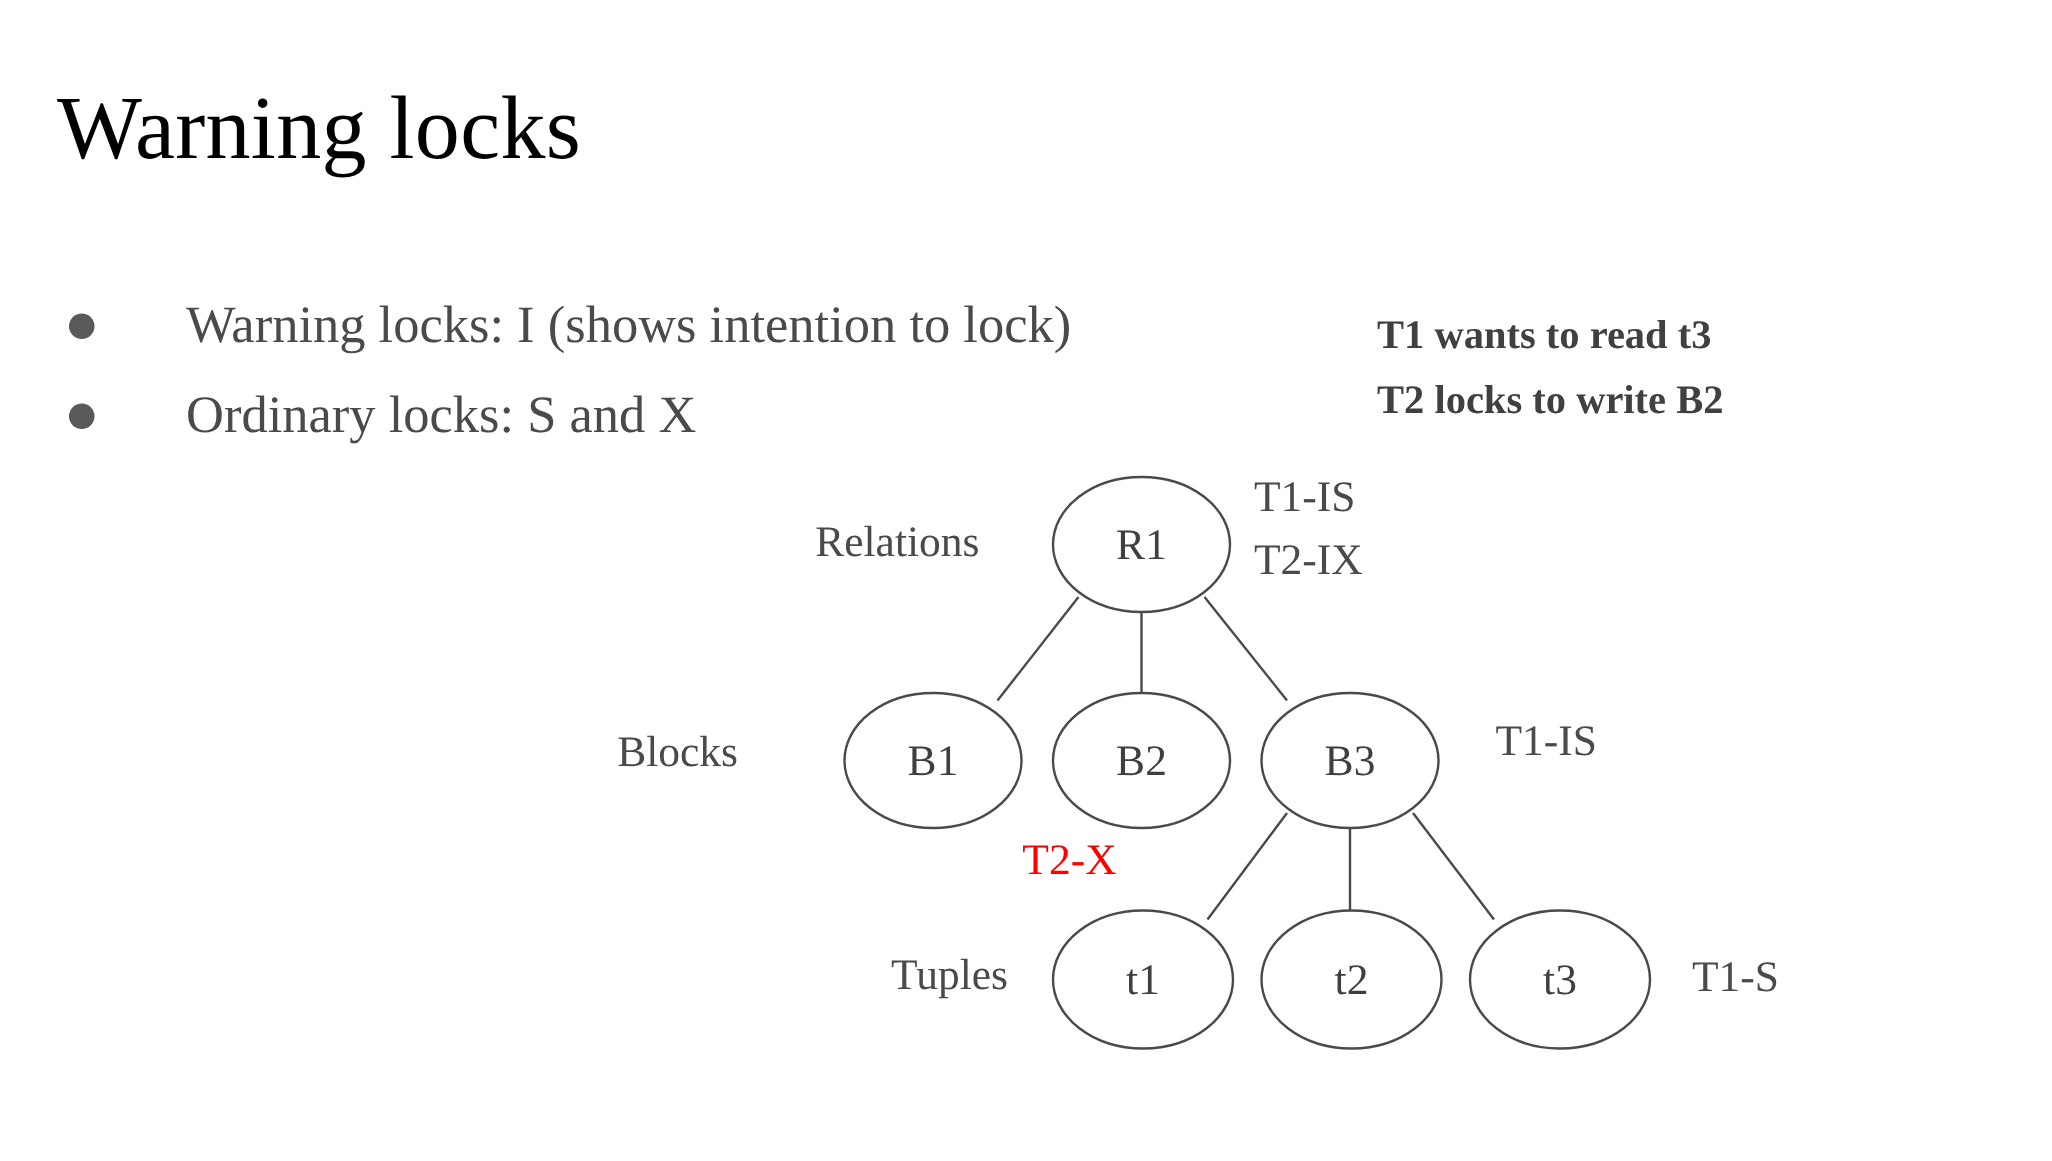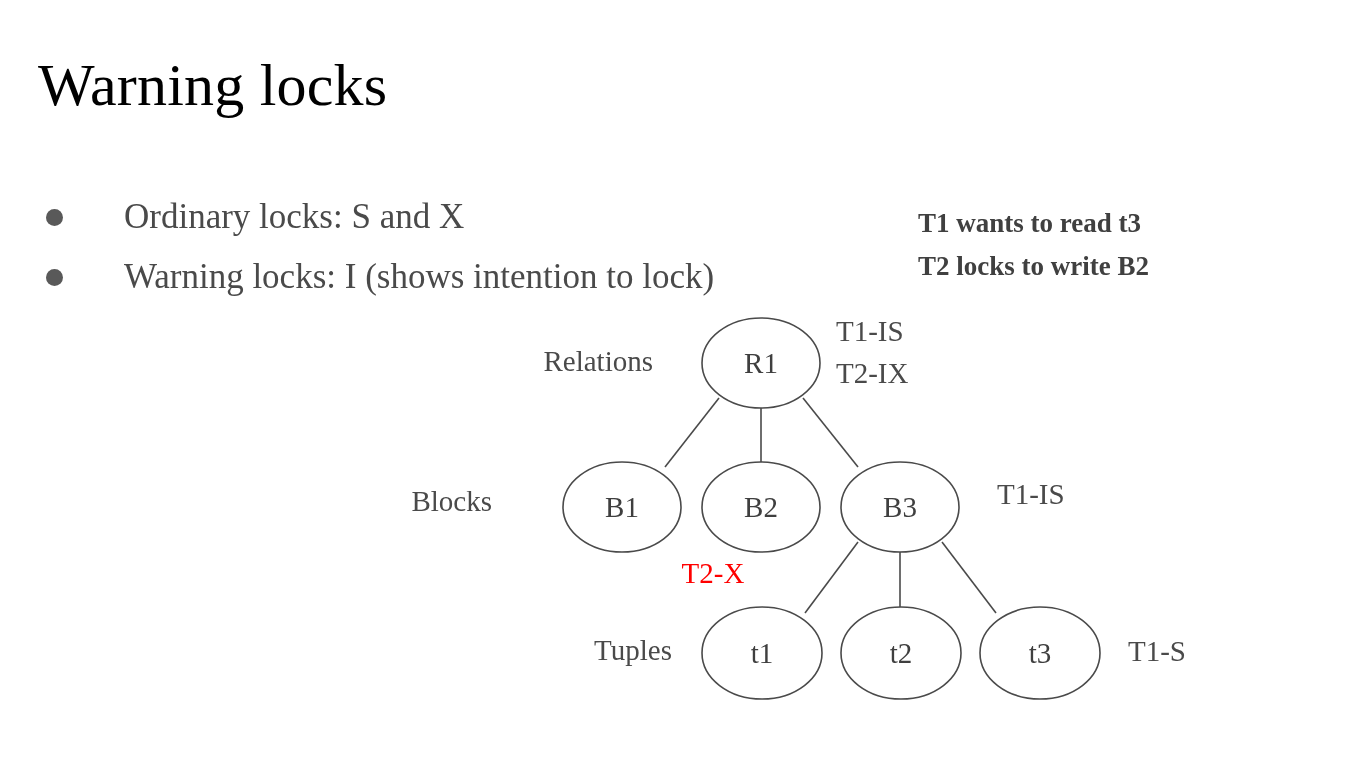--- a/index.html
+++ b/index.html
@@ -126,25 +126,25 @@
 </head>
 <body>
 
 <div id="slide">
 
   <div id="slide-title">Warning locks</div>
 
   <div id="bullet-list">
     <div class="bullet-row">
       <span class="bullet-dot"></span>
-      <span class="bullet-text">Ordinary locks: S and X</span>
+      <span class="bullet-text">Warning locks: I (shows intention to lock)</span>
     </div>
     <div class="bullet-row">
       <span class="bullet-dot"></span>
-      <span class="bullet-text">Warning locks: I (shows intention to lock)</span>
+      <span class="bullet-text">Ordinary locks: S and X</span>
     </div>
   </div>
 
   <div id="side-note">
     <div>T1 wants to read t3</div>
     <div>T2 locks to write B2</div>
   </div>
 
   <div id="diagram">
     <svg viewBox="0 0 1368 774" xmlns="http://www.w3.org/2000/svg">

